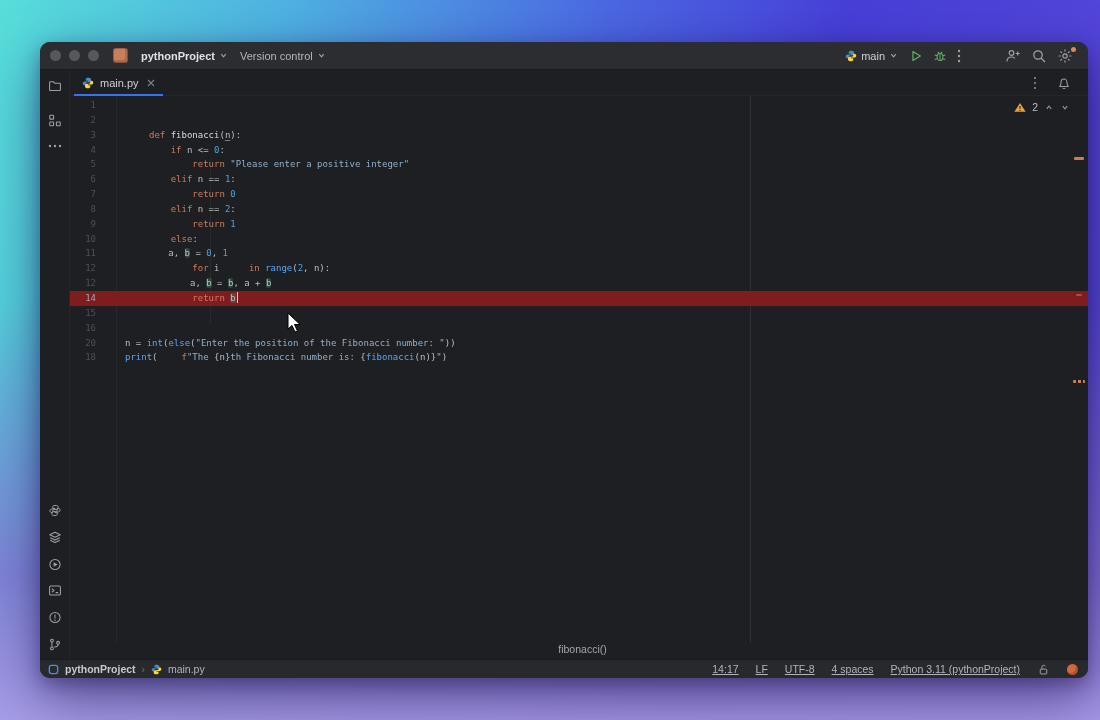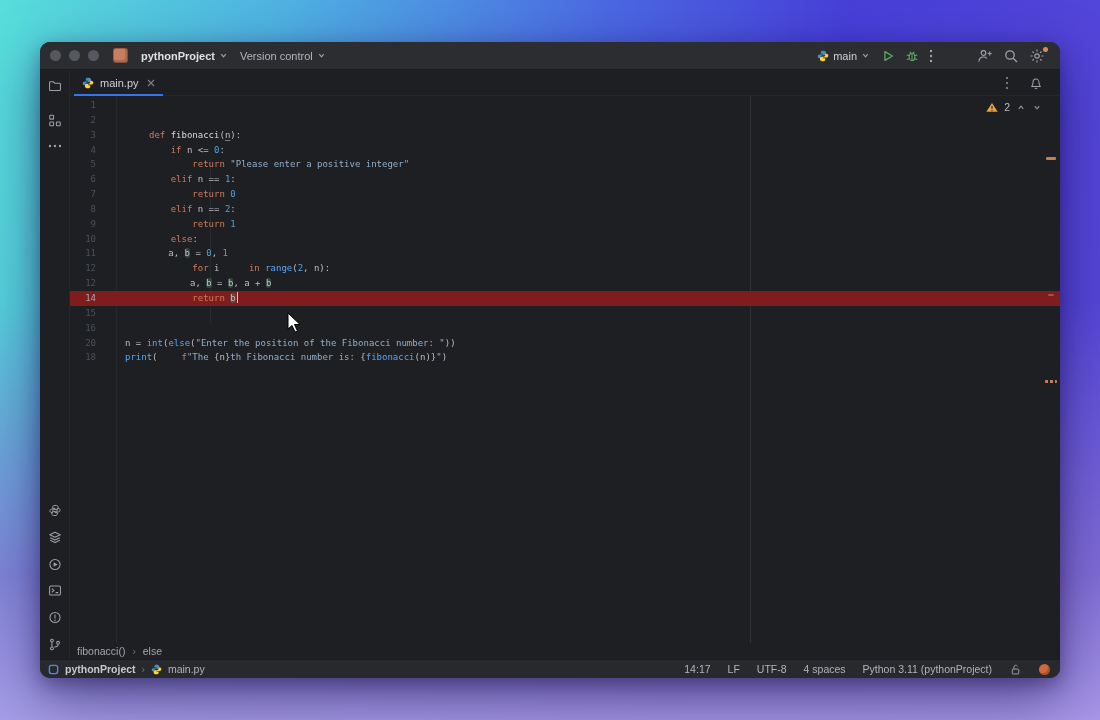--- a/index.html
+++ b/index.html
@@ -5,21 +5,21 @@
   html,body{margin:0;padding:0;}
   body{width:1100px;height:720px;overflow:hidden;font-family:"Liberation Sans",sans-serif;
     -webkit-font-smoothing:antialiased;}
   .stage{position:relative;width:1100px;height:720px;
     background:
       linear-gradient(to bottom, rgba(120,100,210,0) 42%, rgba(138,118,214,.82) 80%, rgba(172,156,232,.95) 100%),
       linear-gradient(105deg,#57deda 0%,#4fb2e2 22%,#4b66e2 48%,#473fd8 66%,#5a49d8 100%);}
   
   .window{position:absolute;left:40px;top:42px;width:1020px;height:636px;border-radius:10px;
     background:#1e1f22;box-shadow:0 22px 55px rgba(22,12,70,.5),0 6px 18px rgba(22,12,70,.35);
-    overflow:hidden;}
+    overflow:hidden;padding-left:28px;}
   
   .titlebar{position:absolute;left:0;top:0;right:0;height:28px;background:#2b2d30;
     border-bottom:1px solid #1b1c1e;display:flex;align-items:center;padding:0 10px;box-sizing:border-box;
     color:#b2b6bd;font-size:11px;}
   .traffic{display:flex;gap:8px;margin-right:14px;}
   .tl{width:11px;height:11px;border-radius:50%;background:#55585e;display:inline-block;}
   .proj-badge{width:15px;height:15px;border-radius:3px;background:#c97f5e;margin-right:7px;
     box-shadow:inset 0 0 0 1px rgba(0,0,0,.25), inset -3px -3px 0 rgba(0,0,0,.15);}
   .tb-item{display:flex;align-items:center;gap:4px;background:none;border:0;color:#b2b6bd;
     font-family:inherit;font-size:11px;padding:3px 6px;border-radius:4px;cursor:default;}
@@ -60,29 +60,29 @@
   .hl{background:rgba(66,130,95,.4);border-radius:2px;}
   .caret{display:inline-block;width:1.5px;height:11px;background:#ced0d6;vertical-align:-2px;margin-left:1px;}
   .gutter-sep{position:absolute;left:46px;top:0;bottom:0;width:1px;background:rgba(255,255,255,.045);}
   .indent-guide{position:absolute;left:140px;top:63px;height:164px;width:1px;background:rgba(255,255,255,.05);}
   .wrap-guide{position:absolute;left:680px;top:0;bottom:0;width:1px;background:#2e3136;}
   .inspection{position:absolute;top:5px;right:18px;display:flex;align-items:center;gap:6px;
     color:#bcbec4;font-size:10.5px;}
   .stripe-mark{position:absolute;border-radius:1px;}
   
   .breadcrumbs{position:absolute;left:30px;right:0;bottom:19px;height:16px;background:#1e1f22;
-    display:flex;align-items:center;gap:7px;padding-left:7px;font-size:10.5px;color:#a1a5ac;}
+    display:flex;align-items:center;gap:7px;padding-left:7px;font-size:10.5px;color:#a1a5ac;flex-direction:column;}
   .bc-sep{color:#6e7278;font-size:10px;}
   
   .statusbar{position:absolute;left:0;right:0;bottom:0;height:19px;background:#27292c;
     border-top:1px solid #1a1b1d;display:flex;align-items:center;box-sizing:border-box;
     padding:0 10px 0 8px;font-size:10.5px;color:#b0b4ba;}
   .sb-left{display:flex;align-items:center;gap:6px;}
   .sb-left .proj{font-weight:600;color:#c6c9ce;}
-  .sb-right{margin-left:auto;display:flex;align-items:center;gap:17px;}
+  .sb-right{margin-left:auto;display:flex;align-items:center;gap:17px;text-decoration:underline;}
   .sb-item{cursor:default;}
   .err-dot{width:11px;height:11px;border-radius:50%;background:#d2693e;
     box-shadow:inset -2px -2px 0 rgba(0,0,0,.2);}
   
   .mouse-cursor{position:absolute;left:287px;top:312px;pointer-events:none;}
 </style>
 </head>
 <body>
 
 <div class="stage">

